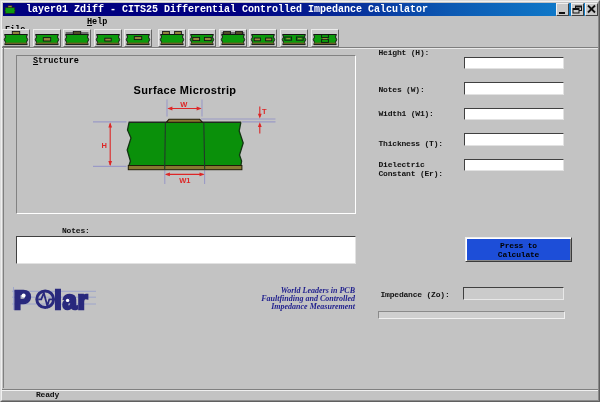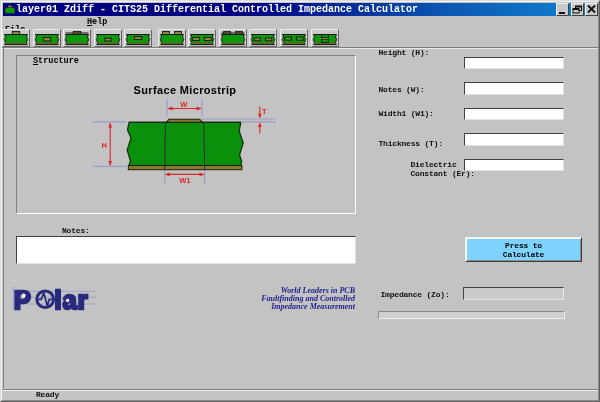--- a/index.html
+++ b/index.html
@@ -16,21 +16,21 @@
 <body>
 
 <div class="abs" style="left:0;top:0;width:598px;height:400px;border:1px solid;border-color:#dcdcdc #606060 #606060 #dcdcdc;"></div>
 <div class="abs" style="left:1px;top:1px;width:596px;height:398px;border:1px solid;border-color:#f0f0f0 #8a8a8a #8a8a8a #f0f0f0;"></div>
 
 <div class="abs" style="left:3px;top:3px;width:594px;height:13px;background:linear-gradient(to right,#000080 0%,#000080 40%,#0c58b2 75%,#1084d0 100%);"></div>
 <svg class="abs" style="left:4px;top:4.5px;" width="12" height="10" viewBox="0 0 12 10">
   <polygon points="1,2.5 11,2.5 10.5,4 11.2,5.5 10.6,7 11,8.5 1,8.5 1.4,7 0.8,5.5 1.4,4" fill="#0c9a0c" stroke="#222" stroke-width="0.7"></polygon>
   <rect x="4" y="0.6" width="4" height="2" fill="#9a8a48" stroke="#222" stroke-width="0.6"></rect>
 </svg>
-<div class="abs" style="left:16px;top:3.6px;font:bold 10px 'Liberation Mono',monospace;color:#fff;line-height:12px;white-space:pre;">layer01 Zdiff - CITS25 Differential Controlled Impedance Calculator</div>
+<div class="abs" style="left:16px;top:3.6px;font:bold 10px 'Liberation Mono',monospace;color:#fff;line-height:12px;white-space:pre;padding-left:10px;">layer01 Zdiff - CITS25 Differential Controlled Impedance Calculator</div>
 
 <div class="abs" style="left:555.5px;top:3px;width:13.5px;height:12.5px;background:#c9c9c9;border:1px solid;border-color:#f0f0f0 #404040 #404040 #f0f0f0;box-sizing:border-box;">
   <div class="abs" style="left:2.5px;top:8px;width:6px;height:2px;background:#111;"></div>
 </div>
 <div class="abs" style="left:570.5px;top:3px;width:13.5px;height:12.5px;background:#c9c9c9;border:1px solid;border-color:#f0f0f0 #404040 #404040 #f0f0f0;box-sizing:border-box;">
   <svg width="11" height="10" viewBox="0 0 11 10" style="position:absolute;left:0.5px;top:0.5px;">
     <rect x="3.5" y="1" width="6" height="4.5" fill="none" stroke="#111" stroke-width="1"></rect>
     <rect x="1" y="3.5" width="6" height="4.5" fill="#c9c9c9" stroke="#111" stroke-width="1"></rect>
     <line x1="3.5" y1="1.8" x2="9.5" y2="1.8" stroke="#111" stroke-width="1.4"></line>
     <line x1="1" y1="4.3" x2="7" y2="4.3" stroke="#111" stroke-width="1.4"></line>
@@ -188,33 +188,33 @@
     <text x="264.4" y="114.2" text-anchor="middle">T</text>
     <text x="104.2" y="148.3" text-anchor="middle">H</text>
     <text x="184.8" y="183" text-anchor="middle">W1</text>
   </g>
 </svg>
 
 <div class="lbl" style="left:378.5px;top:48px;">Height (H):</div>
 <div class="lbl" style="left:378.5px;top:84.5px;">Notes (W):</div>
 <div class="lbl" style="left:378.5px;top:108.5px;">Width1 (W1):</div>
 <div class="lbl" style="left:378.5px;top:139px;">Thickness (T):</div>
-<div class="lbl" style="left:378.5px;top:159.5px;margin-left:32px;">Dielectric
+<div class="lbl" style="left:378.5px;top:159.5px;">Dielectric
 Constant (Er):</div>
 
 <div class="ebox" style="left:464px;top:56.5px;width:98px;height:10.5px;"></div>
 <div class="ebox" style="left:464px;top:82px;width:98px;height:10.5px;"></div>
 <div class="ebox" style="left:464px;top:107.5px;width:98px;height:10.5px;"></div>
 <div class="ebox" style="left:464px;top:133px;width:98px;height:10.5px;"></div>
 <div class="ebox" style="left:464px;top:158.5px;width:98px;height:10.5px;"></div>
 
 <div class="lbl" style="left:16px;top:226px;padding-left:46px;">Notes:</div>
 <div class="ebox" style="left:15.5px;top:235.5px;width:338px;height:26px;"></div>
 
-<div class="abs" style="left:465px;top:237px;width:117px;height:25px;background:#7dd3fc;border:1px solid;border-color:#efefef #3c3c3c #3c3c3c #efefef;box-shadow:inset 1px 1px 0 #fff, inset -1px -1px 0 #8a8a8a;box-sizing:border-box;text-align:center;">
+<div class="abs" style="left:465px;top:237px;width:107px;height:25px;background:#1d4ed8;border:1px solid;border-color:#efefef #3c3c3c #3c3c3c #efefef;box-shadow:inset 1px 1px 0 #fff, inset -1px -1px 0 #8a8a8a;box-sizing:border-box;text-align:center;">
   <div style="font:bold 8px 'Liberation Mono',monospace;letter-spacing:-0.2px;line-height:9px;margin-top:3px;color:#000;">Press to<br>Calculate</div>
 </div>
 
 <svg class="abs" style="left:12px;top:285px;" width="84" height="28" viewBox="0 0 84 28">
   <g stroke="#9aa2cc" stroke-width="0.9">
     <line x1="0" y1="6.3" x2="84" y2="6.3"></line>
     <line x1="0" y1="12.2" x2="84" y2="12.2"></line>
     <line x1="0" y1="19" x2="84" y2="19"></line>
     <line x1="1.5" y1="2" x2="1.5" y2="25"></line>
   </g>

